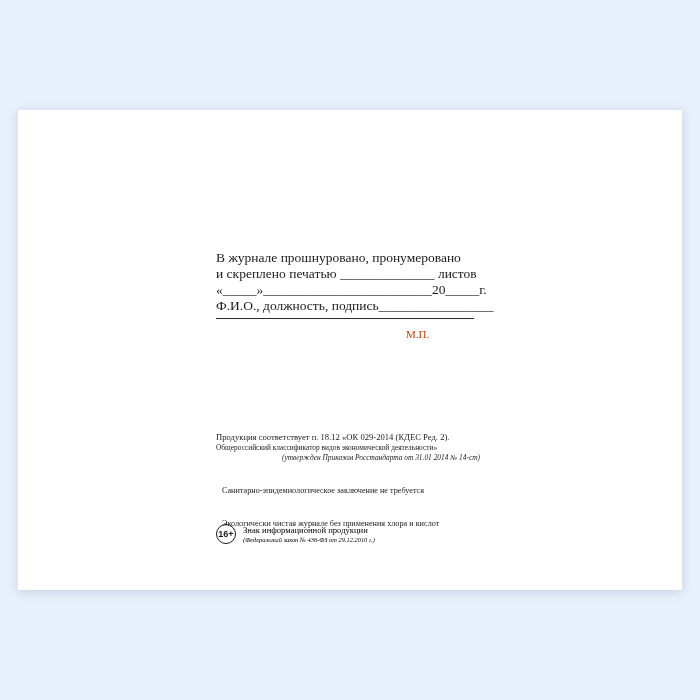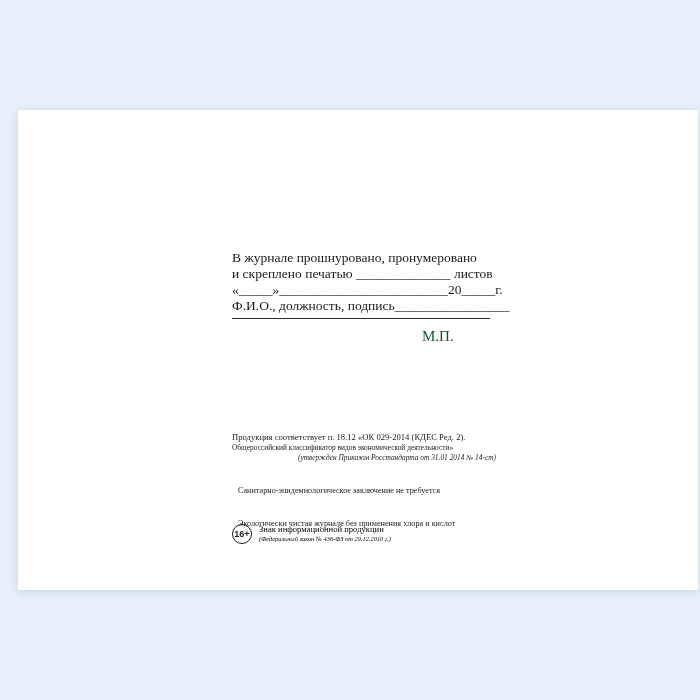--- a/index.html
+++ b/index.html
@@ -19,21 +19,20 @@
     height: 700px;
   }
   .page {
     position: absolute;
     left: 18px;
     top: 110px;
     width: 664px;
     height: 480px;
     background: #ffffff;
     box-shadow: 0 2px 10px rgba(40, 70, 110, 0.18);
-    padding-left: 16px;
   }
   .page-inner {
     position: relative;
     width: 100%;
     height: 100%;
   }
 
   
   .seal-block {
     position: absolute;
@@ -50,22 +49,22 @@
   .seal-rule {
     border-bottom: 1px solid #2a2a2a;
     height: 1px;
     width: 258px;
     margin-top: 3px;
   }
   .mp {
     position: absolute;
     left: 388px;
     top: 218px;
-    font-size: 15px;
-    color: #14532d;
+    font-size: 11px;
+    color: #c2410c;
   }
 
   
   .legal {
     position: absolute;
     left: 198px;
     top: 322px;
     width: 330px;
     color: #1b1b1b;
   }
@@ -91,21 +90,21 @@
   .legal .indent {
     padding-left: 6px;
   }
 
   
   .age-row {
     position: absolute;
     left: 198px;
     top: 414px;
     display: flex;
-    align-items: flex-start;
+    align-items: flex-end;
     gap: 7px;
   }
   .age-badge {
     width: 20px;
     height: 20px;
     border: 1.4px solid #1b1b1b;
     border-radius: 50%;
     display: flex;
     align-items: center;
     justify-content: center;

